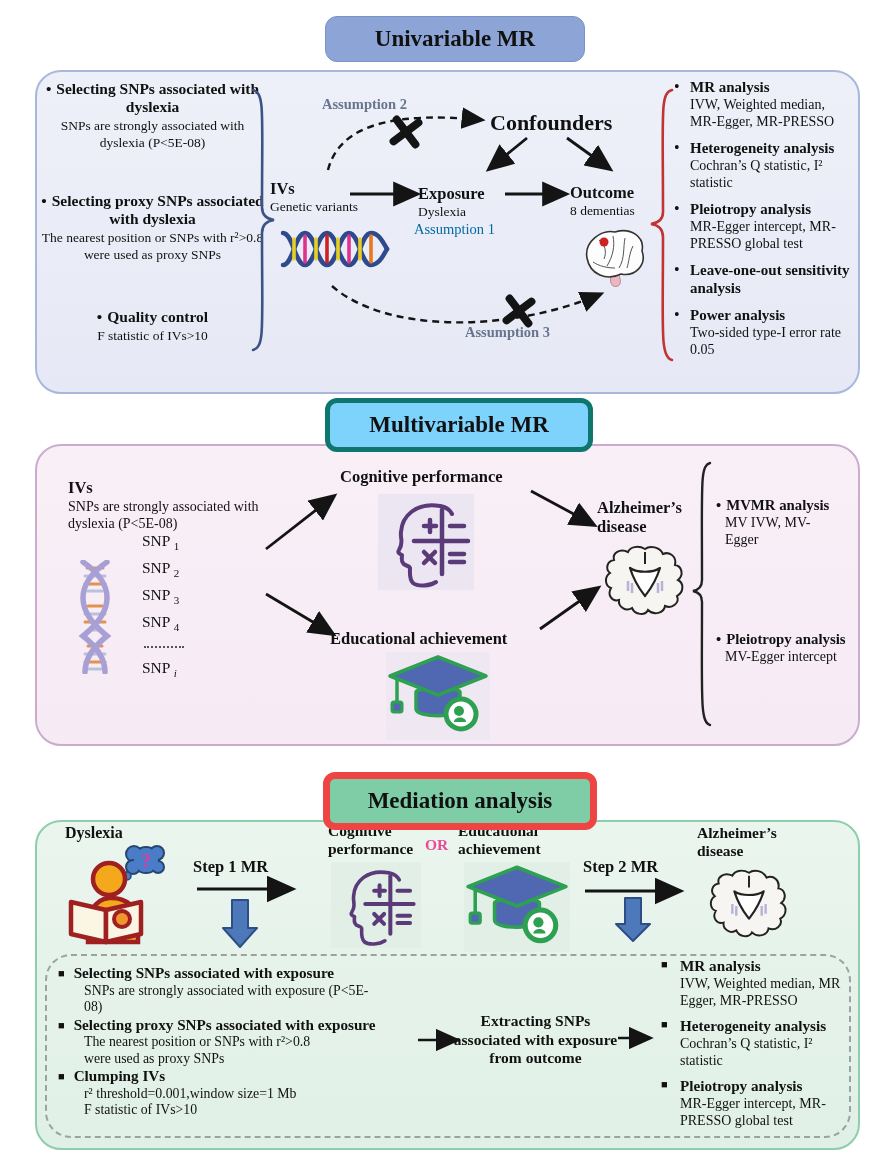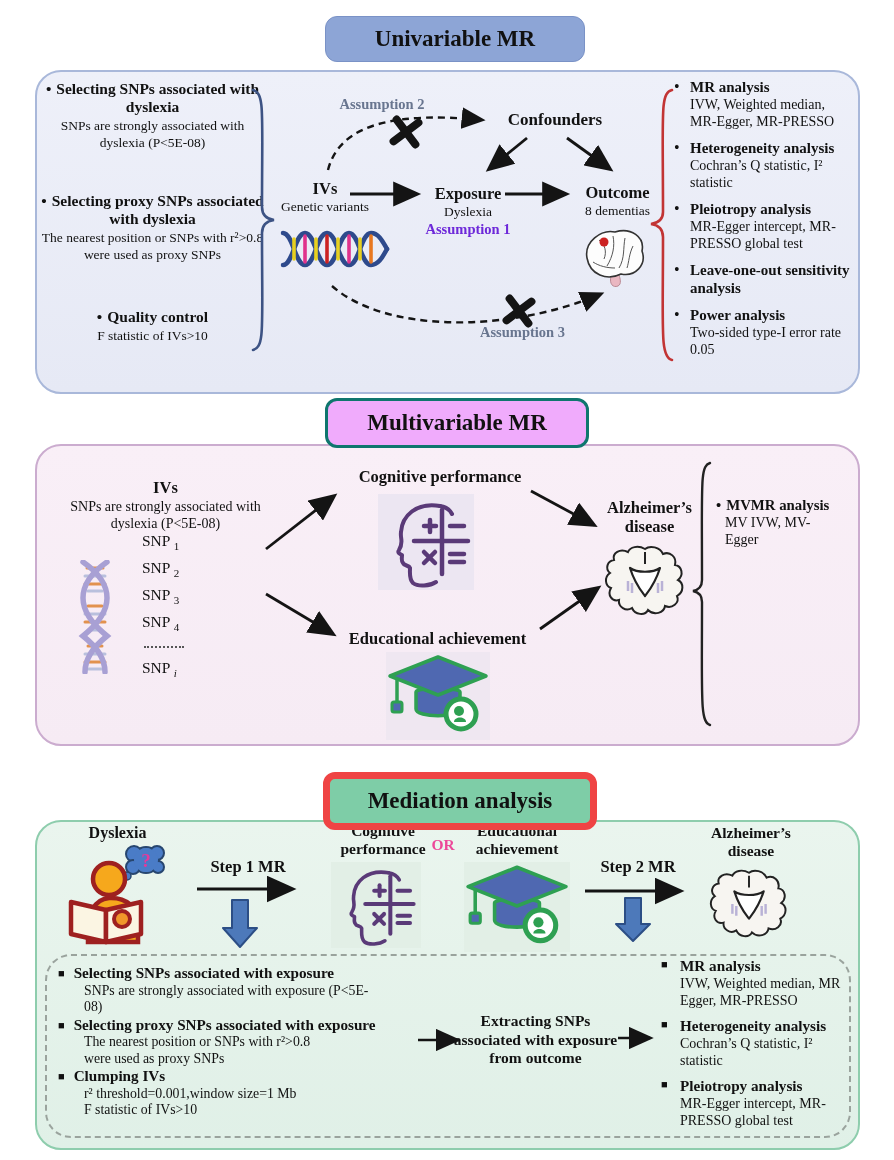--- a/index.html
+++ b/index.html
@@ -9,28 +9,28 @@
   .panel{position:absolute;border-radius:26px;z-index:0;}
   #p1{left:35px;top:70px;width:821px;height:320px;border:2px solid #a9b8da;
       background:linear-gradient(180deg,#eef0f9,#e6e9f5);}
   #p2{left:35px;top:444px;width:821px;height:298px;border:2px solid #cbaccf;
       background:linear-gradient(180deg,#f9eff7,#f6ebf4);}
   #p3{left:35px;top:820px;width:821px;height:326px;border:2px solid #8ecdad;
       background:linear-gradient(180deg,#eaf5ee,#e0f0e7);}
   .title{position:absolute;text-align:center;font-weight:bold;font-size:23px;
          padding:9px 0;border-radius:12px;z-index:4;}
   #t1{left:325px;top:16px;width:258px;background:#8da5d6;border:1px solid #7a92c6;}
-  #t2{left:325px;top:398px;width:258px;background:#f0abfc;border:3px solid #0f766e;}
+  #t2{left:325px;top:398px;width:258px;background:#7dd3fc;border:5px solid #0f766e;}
   #t3{left:323px;top:772px;width:260px;background:#7ecda7;border:7px solid #ef4444;}
   
-  .lbl{position:absolute;text-align:center;z-index:2;}
+  .lbl{position:absolute;text-align:left;z-index:2;}
   .bold{font-weight:bold;}
   .sub{font-size:13.5px;line-height:16px;}
   .gray{color:#68758f;font-weight:bold;font-size:14.5px;}
-  .red{color:#6d28d9;font-weight:bold;font-size:14.5px;}
+  .red{color:#0369a1;font-weight:normal;font-size:14.5px;}
   .blue-or{color:#ec4899;font-weight:bold;font-size:15.5px;}
   
   .uli{position:absolute;left:40px;width:225px;text-align:center;z-index:2;}
   .uli .h{font-weight:bold;font-size:15.5px;line-height:18px;}
   .uli .d{font-size:13.5px;line-height:16.5px;margin-top:2px;}
   .b{margin-right:5px;}
   
   .url{position:absolute;left:690px;top:78px;width:164px;z-index:2;}
   .url .it{position:relative;margin-bottom:9px;}
   .url .bdot{position:absolute;left:-16px;top:0;}
@@ -88,21 +88,21 @@
   <div class="uli" style="top:192px;">
     <div class="h"><span class="b">•</span><span>Selecting proxy SNPs associated with dyslexia</span></div>
     <div class="d">The nearest position or SNPs with r²&gt;0.8 were used as proxy SNPs</div>
   </div>
   <div class="uli" style="top:308px;">
     <div class="h"><span class="b">•</span><span>Quality control</span></div>
     <div class="d">F statistic of IVs&gt;10</div>
   </div>
 
   <div class="lbl gray" style="left:322px;top:96px;width:120px;">Assumption 2</div>
-  <div class="lbl bold" style="left:490px;top:110px;width:130px;font-size:17px;">Confounders</div>
+  <div class="lbl bold" style="left:490px;top:110px;width:130px;font-size:22px;">Confounders</div>
   <div class="lbl" style="left:270px;top:179px;width:110px;">
     <div class="bold" style="font-size:16.5px;">IVs</div>
     <div class="sub">Genetic variants</div>
   </div>
   <div class="lbl" style="left:418px;top:184px;width:100px;">
     <div class="bold" style="font-size:16.5px;">Exposure</div>
     <div class="sub">Dyslexia</div>
   </div>
   <div class="lbl red" style="left:414px;top:221px;width:108px;">Assumption 1</div>
   <div class="lbl" style="left:570px;top:183px;width:95px;">
@@ -249,20 +249,24 @@
         <line x1="31" y1="40" x2="31" y2="50"></line>
       <line x1="57" y1="40" x2="57" y2="50"></line>
         <line x1="61" y1="38" x2="61" y2="48"></line>
     </g>
   </svg>
 
   <div class="mvit" style="left:716px;top:496px;">
     <div class="h"><span class="b">•</span><span>MVMR analysis</span></div>
     <div class="d">MV IVW, MV-Egger</div>
   </div>
+  <div class="mvit" style="left:716px;top:630px;">
+    <div class="h"><span class="b">•</span><span>Pleiotropy analysis</span></div>
+    <div class="d" style="width:140px;">MV-Egger intercept</div>
+  </div>
 
   <div class="lbl bold" style="left:65px;top:824px;width:105px;font-size:16px;">Dyslexia</div>
   <div class="lbl bold" style="left:193px;top:857px;width:110px;font-size:16.5px;">Step 1 MR</div>
   <div class="lbl bold" style="left:328px;top:822px;width:110px;font-size:15.5px;line-height:18px;">Cognitive performance</div>
   <div class="lbl blue-or" style="left:425px;top:836px;width:36px;">OR</div>
   <div class="lbl bold" style="left:458px;top:822px;width:118px;font-size:15.5px;line-height:18px;">Educational achievement</div>
   <div class="lbl bold" style="left:583px;top:857px;width:110px;font-size:16.5px;">Step 2 MR</div>
   <div class="lbl bold" style="left:697px;top:824px;width:108px;font-size:15.5px;line-height:18px;">Alzheimer’s disease</div>
 
   <svg class="icon" style="left:58px;top:842px;" width="112" height="106" viewBox="0 0 112 106">

